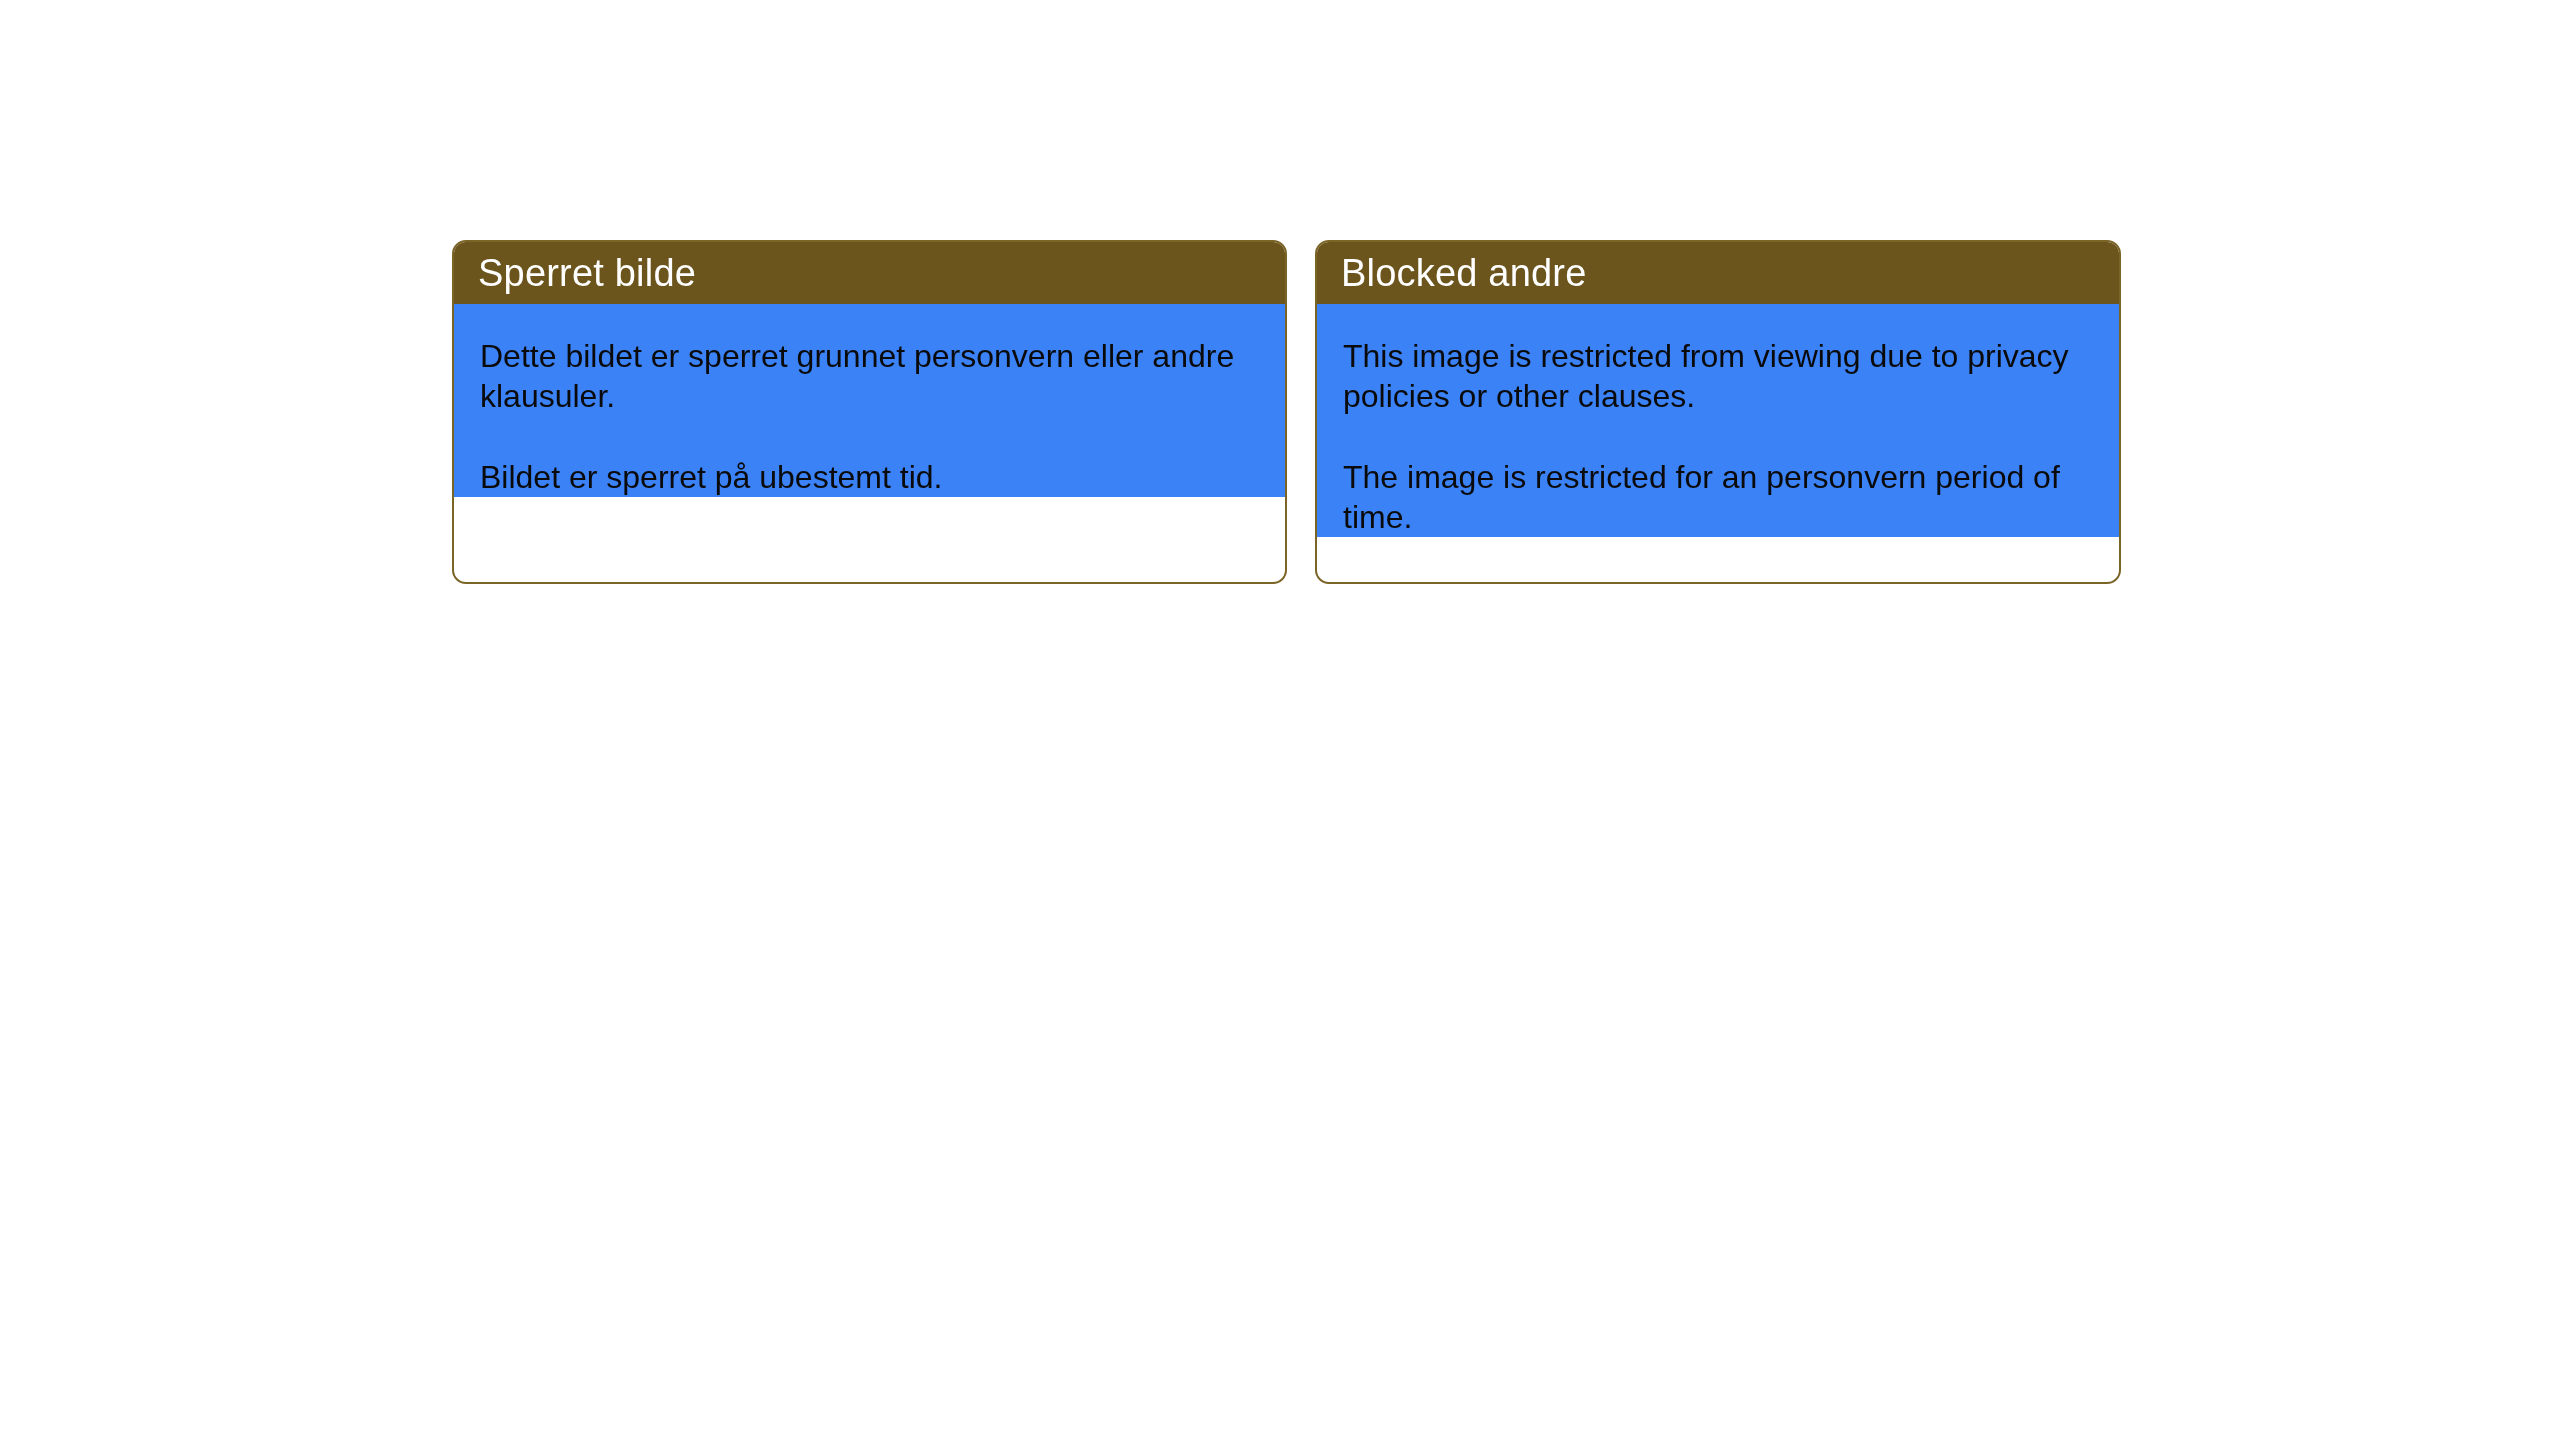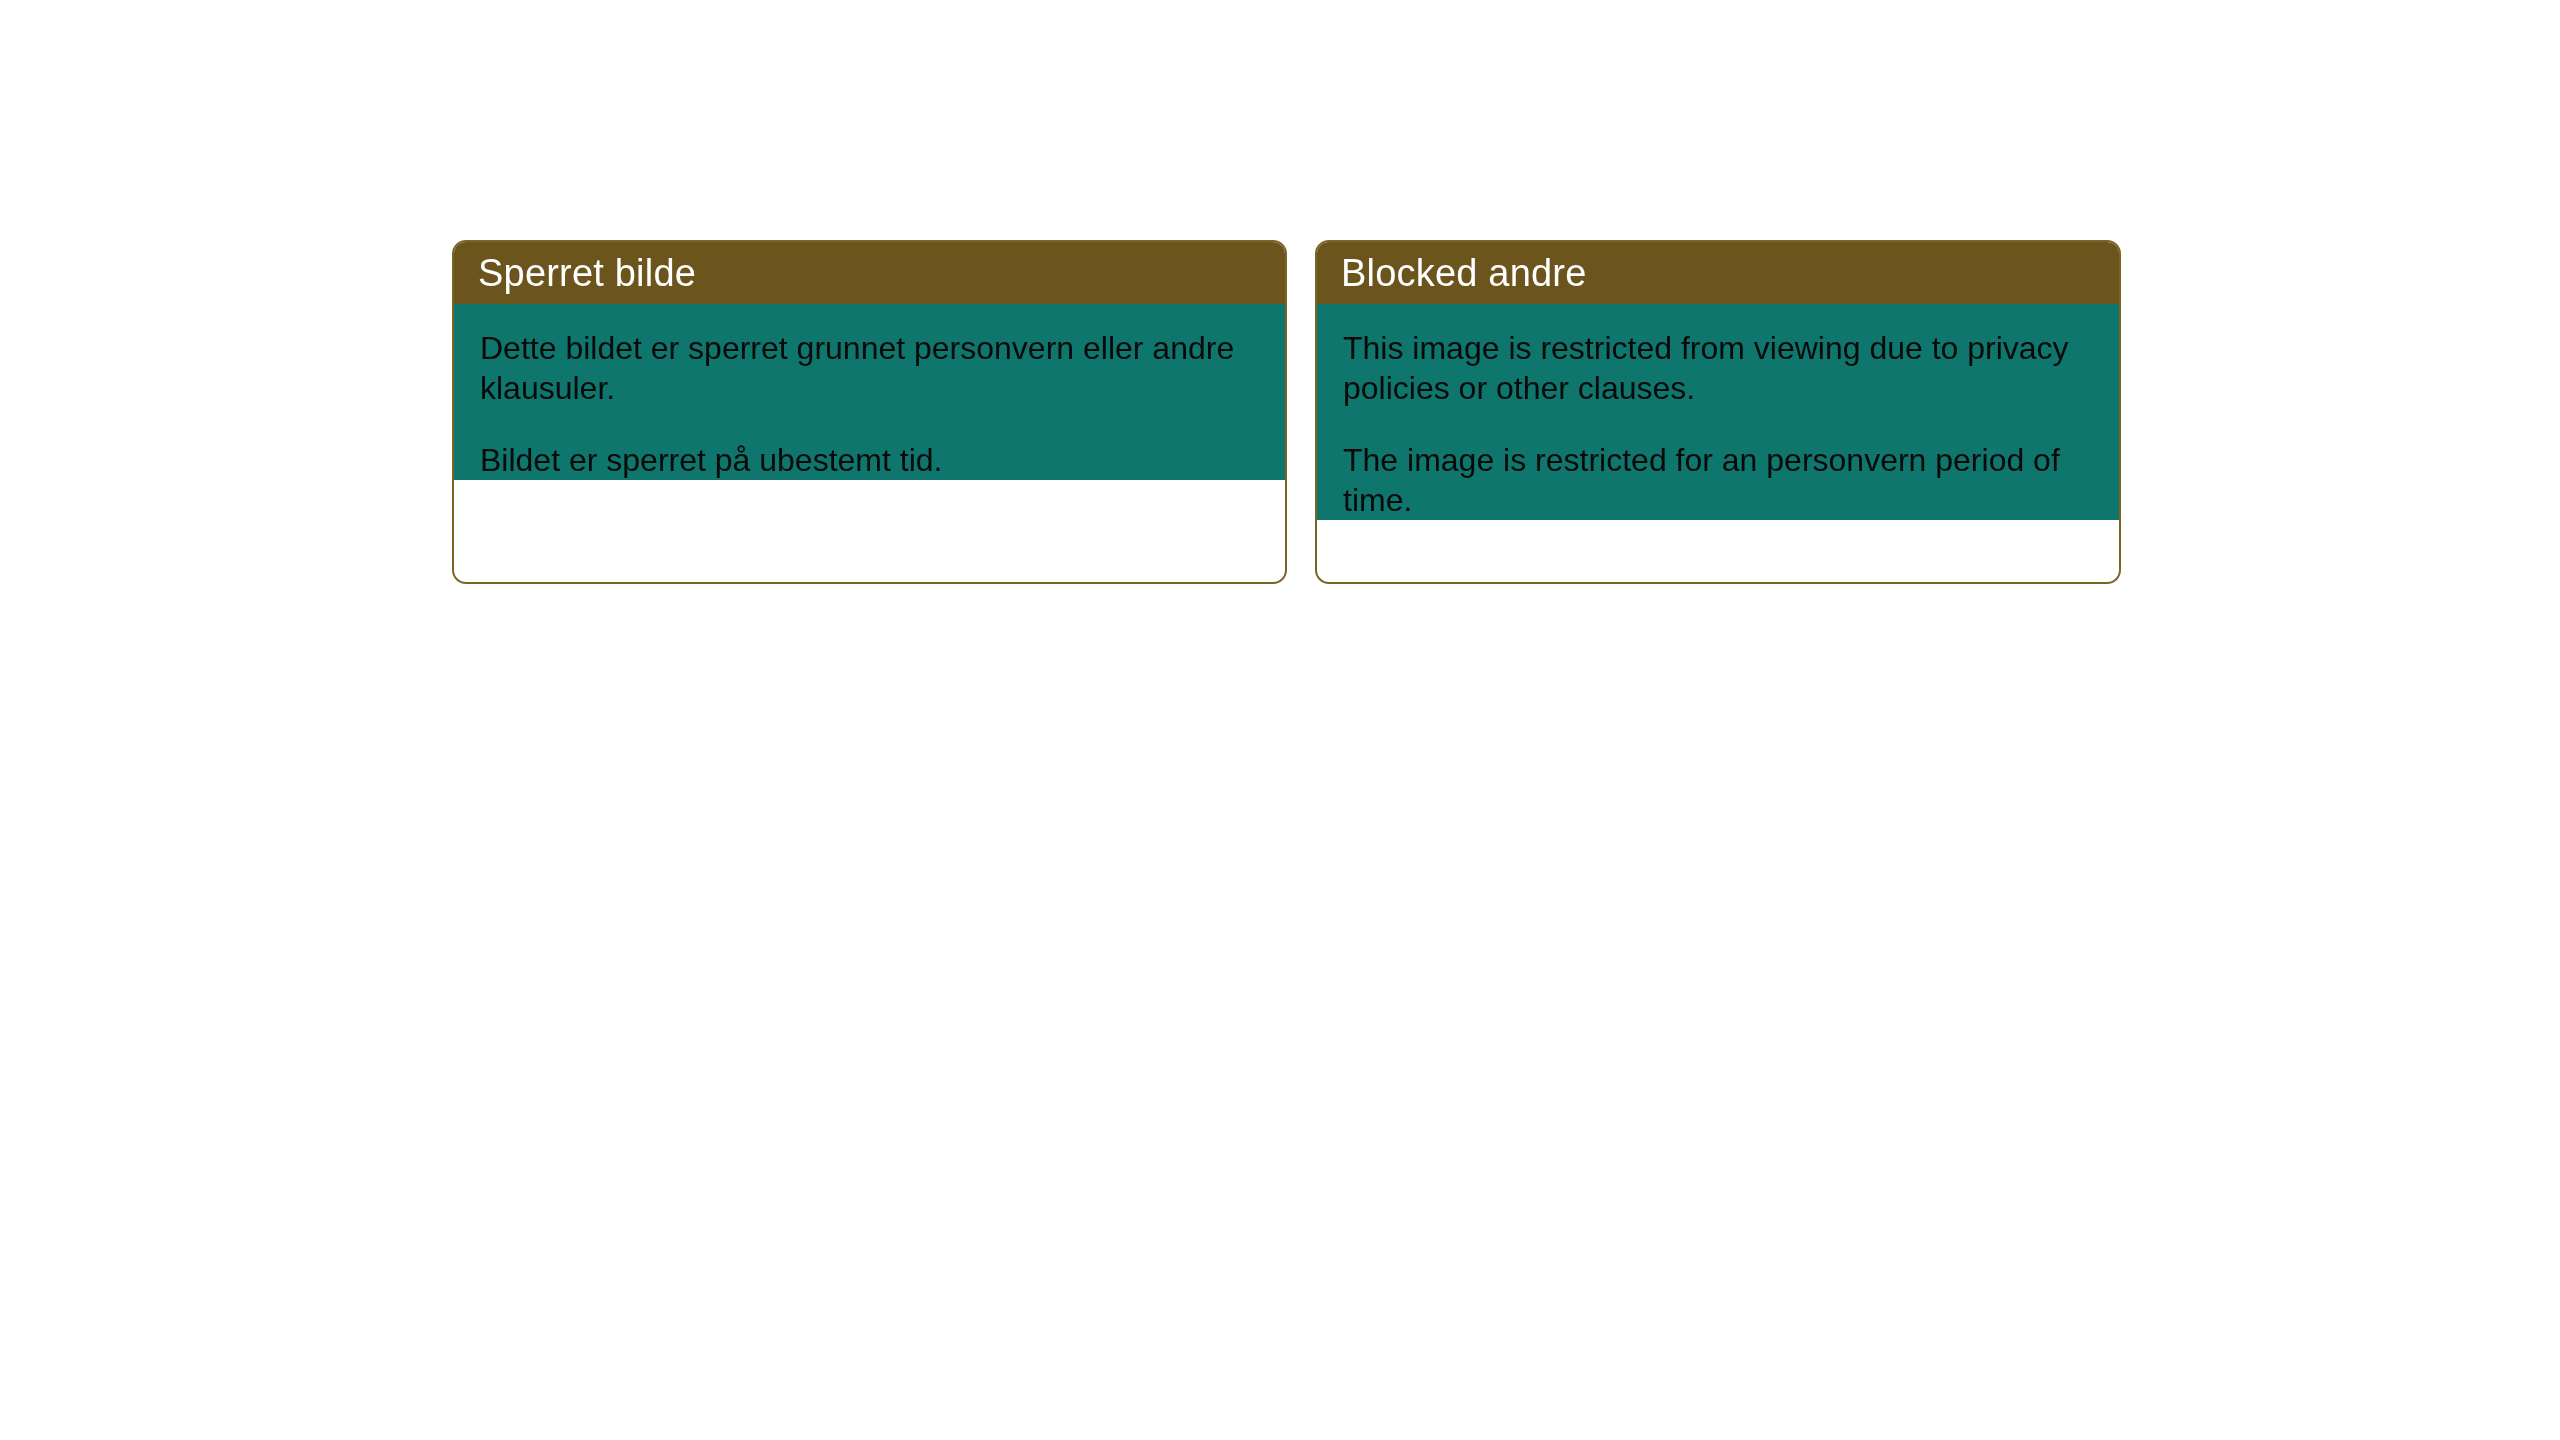--- a/index.html
+++ b/index.html
@@ -60,37 +60,37 @@
     color: #ffffff;
     font-family: "Liberation Sans", sans-serif;
     font-size: 38px;
     font-weight: 400;
     line-height: 1;
     letter-spacing: 0.2px;
     white-space: nowrap;
   }
 
   .card-body {
-    padding: 24px 26px 0 26px;
+    padding: 32px 26px 0 26px;
     box-sizing: border-box;
-    background: #0f766e;
+    background: #3b82f6;
   }
 
   .card-paragraph {
     color: #0a0a0a;
     font-family: "Liberation Sans", sans-serif;
     font-size: 32px;
     font-weight: 400;
     line-height: 1.26;
     margin: 0;
     max-width: 760px;
   }
 
   .card-paragraph + .card-paragraph {
-    margin-top: 31px;
+    margin-top: 40px;
   }
 </style>
 </head>
 <body>
 
 <div class="cards-area">
 
   <section class="notice-card card-no">
     <div class="card-header">
       <span class="card-header-title">Sperret bilde</span>

